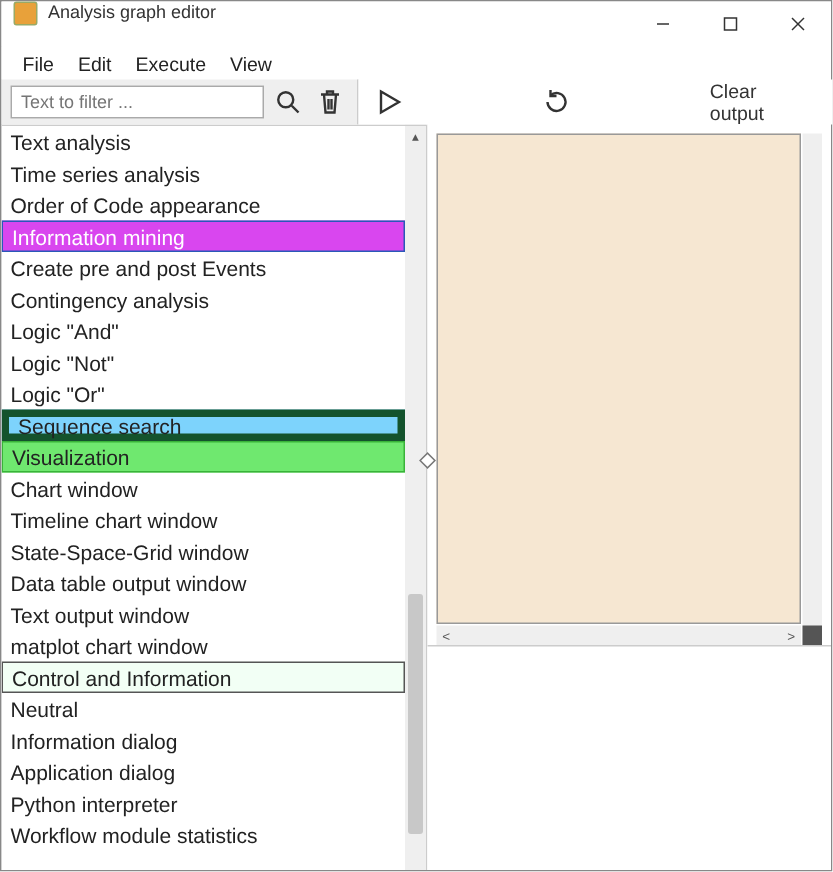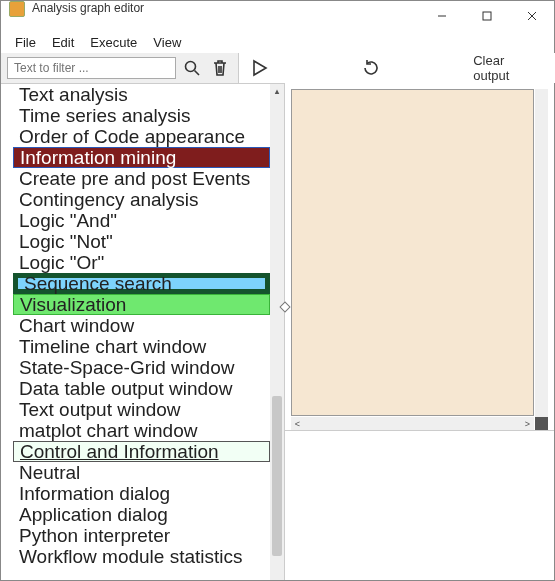--- a/index.html
+++ b/index.html
@@ -16,25 +16,25 @@
   .toolbar-left { width: 320px; background: #efefef; display: flex; align-items: center; padding: 3px 6px; gap: 4px; border-right: 1px solid #ccc; }
   .filter-input { flex: 0 0 106px; height: 22px; border: 1px solid #aaa; padding: 2px 6px; font-size: 12px; color: #888; }
   .icon-btn { width: 24px; height: 24px; display: flex; align-items: center; justify-content: center; }
   .icon-btn svg { stroke: #333; fill: none; stroke-width: 1.6; }
   .toolbar-right { flex: 1; background: #fff; display: flex; align-items: center; padding: 4px 10px; border-bottom: 0; gap: 40px; }
   .toolbar-right .spacer { flex: 1; }
   .toolbar-right .label { font-size: 13px; color: #333; margin: 0 12px; }
   .content { flex: 1; display: flex; overflow: hidden; }
   .sidebar-wrap { width: 284px; display: flex; border-right: 1px solid #ccc; }
   .list { flex: 1; overflow: hidden; border-top: 1px solid #ccc; background:#fff; }
-  .list-item { height: 21px; padding: 2px 6px; font-size: 19px; color: #222; border-bottom: 0; display:flex; align-items:center; white-space:nowrap;margin-left:12px; }
-  .hdr-blue { background: #7f1d1d; color: #fff; border: 1px solid #2a58b8; }
+  .list-item { height: 21px; padding: 2px 6px; font-size: 14px; color: #222; border-bottom: 0; display:flex; align-items:center; white-space:nowrap; }
+  .hdr-blue { background: #d946ef; color: #fff; border: 1px solid #2a58b8; }
   .hdr-lightblue { background: #7dd3fc; border: 5px solid #14532d; }
   .hdr-green { background: #6fe86f; border: 1px solid #39b339; }
-  .hdr-mint { background: #f2fff5; border: 1px solid #555; text-decoration: underline; }
+  .hdr-mint { background: #f2fff5; border: 1px solid #555; }
   .list-scrollbar { width: 14px; background: #efefef; border-top:1px solid #ccc; position:relative; }
   .list-scrollbar .arrow { height: 14px; display:flex; align-items:center; justify-content:center; font-size:9px; color:#555; }
   .list-scrollbar .thumb { position:absolute; left:2px; right:2px; top:312px; height:160px; background:#c8c8c8; border-radius:2px; }
   .canvas-area { flex: 1; display: flex; flex-direction: column; background:#fff; }
   .canvas-top { flex: 1; position: relative; border: 0; }
   .canvas-surface { position:absolute; left:6px; top:6px; right:20px; bottom:14px; background:#f6e7d2; border:1px solid #999; }
   .hsb { position:absolute; left:6px; right:20px; bottom:0; height:13px; background:#efefef; display:flex; align-items:center; font-size:9px; color:#555; }
   .hsb .ar { width:13px; text-align:center; }
   .hsb .track { flex:1; }
   .vsb { position:absolute; top:6px; right:6px; bottom:0; width:13px; background:#efefef; }

